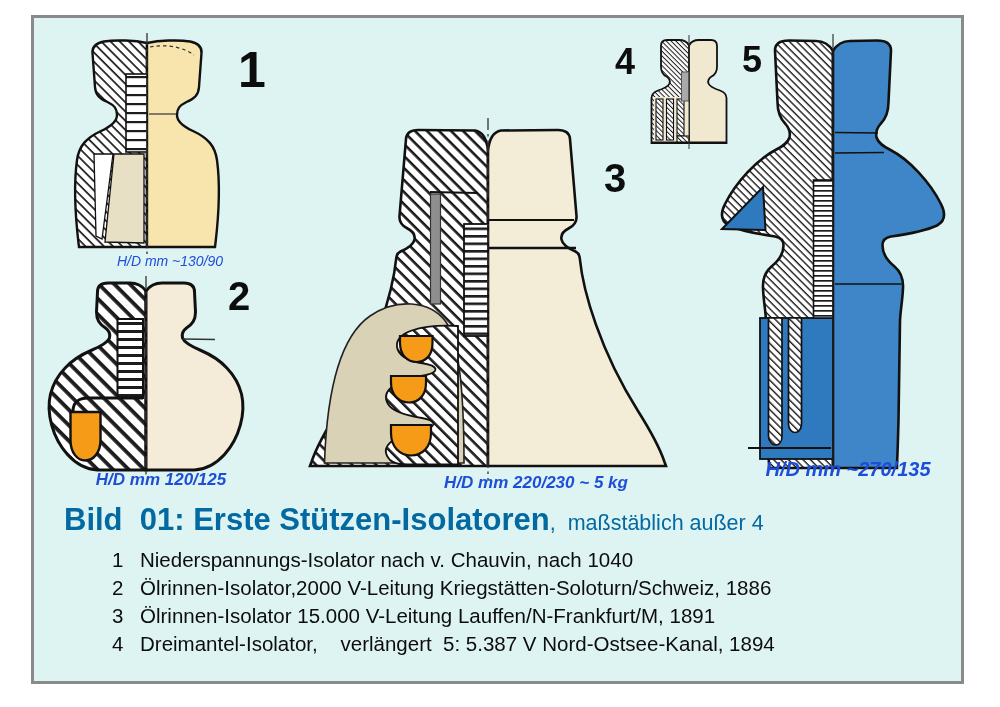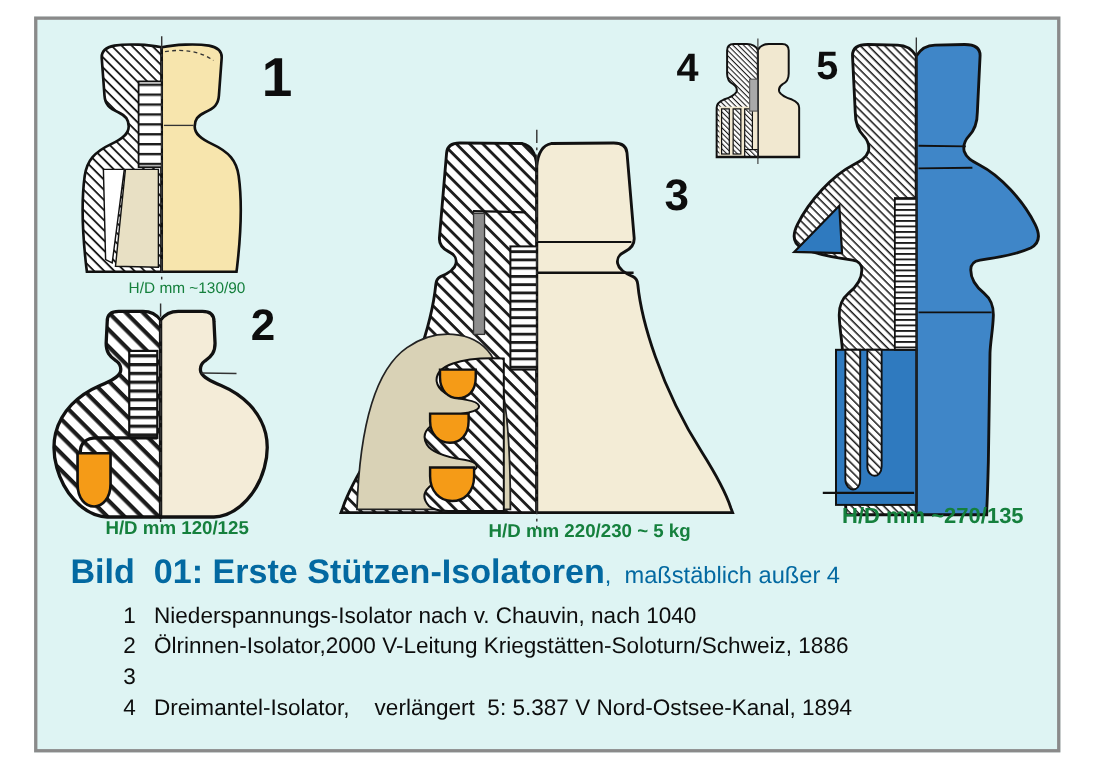--- a/index.html
+++ b/index.html
@@ -2,22 +2,22 @@
 <html><head>
 <meta charset="utf-8">
 <style>
   html,body { margin:0; padding:0; background:#ffffff; }
   body { font-family:"Liberation Sans", sans-serif; }
   .page { position:relative; width:1000px; height:707px; background:#ffffff; overflow:hidden; }
   .frame { position:absolute; left:31px; top:15px; width:933px; height:669px;
            background:#def4f3; border:3px solid #8a8a8a; box-sizing:border-box; }
   .art { position:absolute; left:0; top:0; width:1000px; height:707px; pointer-events:none; }
   .fig-num { position:absolute; font-weight:bold; color:#0d0d0d; line-height:1; }
-  .dim { position:absolute; transform:translateX(-50%); white-space:pre; color:#15803d;
-         font-size:14px; }
+  .dim { position:absolute; transform:translateX(-50%); white-space:pre; color:#1d4ed8;
+         font-size:14px;font-style:italic; }
   .dim-bold { font-weight:bold; font-size:17px; }
   .caption { position:absolute; left:64px; top:502px; white-space:pre; color:#0369a1; }
   .cap-main { font-size:31px; font-weight:bold; white-space:pre; }
   .cap-suffix { font-size:21.5px; font-weight:normal; white-space:pre; }
   .legend { position:absolute; left:112px; top:546px; color:#0d0d0d; }
   .legend-row { display:flex; height:28px; font-size:20.5px; line-height:28px; }
   .li-num { width:28px; flex:0 0 28px; }
   .li-text { white-space:pre; }
 </style>
 </head>
@@ -161,19 +161,20 @@
     <div class="legend-row">
       <span class="li-num">1</span>
       <span class="li-text">Niederspannungs-Isolator nach v. Chauvin, nach 1040</span>
     </div>
     <div class="legend-row">
       <span class="li-num">2</span>
       <span class="li-text">Ölrinnen-Isolator,2000 V-Leitung Kriegstätten-Soloturn/Schweiz, 1886</span>
     </div>
     <div class="legend-row">
       <span class="li-num">3</span>
+      <span class="li-text">Ölrinnen-Isolator 15.000 V-Leitung Lauffen/N-Frankfurt/M, 1891</span>
     </div>
     <div class="legend-row">
       <span class="li-num">4</span>
       <span class="li-text">Dreimantel-Isolator,    verlängert  5: 5.387 V Nord-Ostsee-Kanal, 1894</span>
     </div>
   </div>
 </div>
 
 </body></html>

